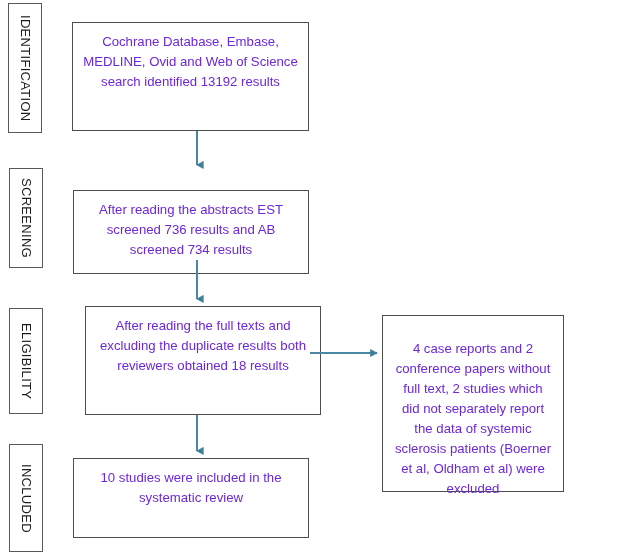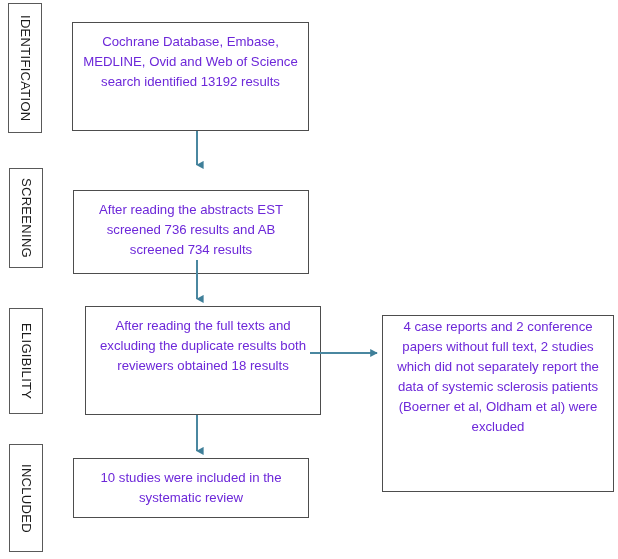--- a/index.html
+++ b/index.html
@@ -102,25 +102,25 @@
   </div>
 
   <div class="flow-box top-aligned" style="left:73px; top:173px; width:236px; height:84px;margin-top:17px;">
     <span class="box-text">After reading the abstracts EST screened 736 results and AB screened 734 results</span>
   </div>
 
   <div class="flow-box top-aligned" style="left:73px; top:306px; width:236px; height:109px;margin-left:12px;">
     <span class="box-text">After reading the full texts and excluding the duplicate results both reviewers obtained 18 results</span>
   </div>
 
-  <div class="flow-box top-aligned" style="left:73px; top:458px; width:236px; height:60px;">
+  <div class="flow-box top-aligned" style="left:73px; top:458px; width:236px; height:80px;">
     <span class="box-text">10 studies were included in the systematic review</span>
   </div>
 
-  <div class="flow-box top-aligned" style="left:382px; top:315px; width:232px; height:177px; padding-top:1px;">
+  <div class="flow-box top-aligned" style="left:382px; top:315px; width:182px; height:177px; padding-top:23px;">
     <span class="box-text">4 case reports and 2 conference papers without full text, 2 studies which did not separately report the data of systemic sclerosis patients (Boerner et al, Oldham et al) were excluded</span>
   </div>
 
   <svg id="connectors" viewBox="0 0 618 559">
     <defs>
       <marker id="arrowDown" markerWidth="9" markerHeight="9" refX="4.5" refY="7.2" orient="auto" markerUnits="userSpaceOnUse">
         <path d="M0.4,0.6 L8.6,0.6 L4.5,8.0 Z" fill="#3f7f99"></path>
       </marker>
       <marker id="arrowRight" markerWidth="9" markerHeight="9" refX="7.4" refY="4.5" orient="auto" markerUnits="userSpaceOnUse">
         <path d="M0.6,0.5 L8.2,4.5 L0.6,8.5 Z" fill="#3f7f99"></path>

